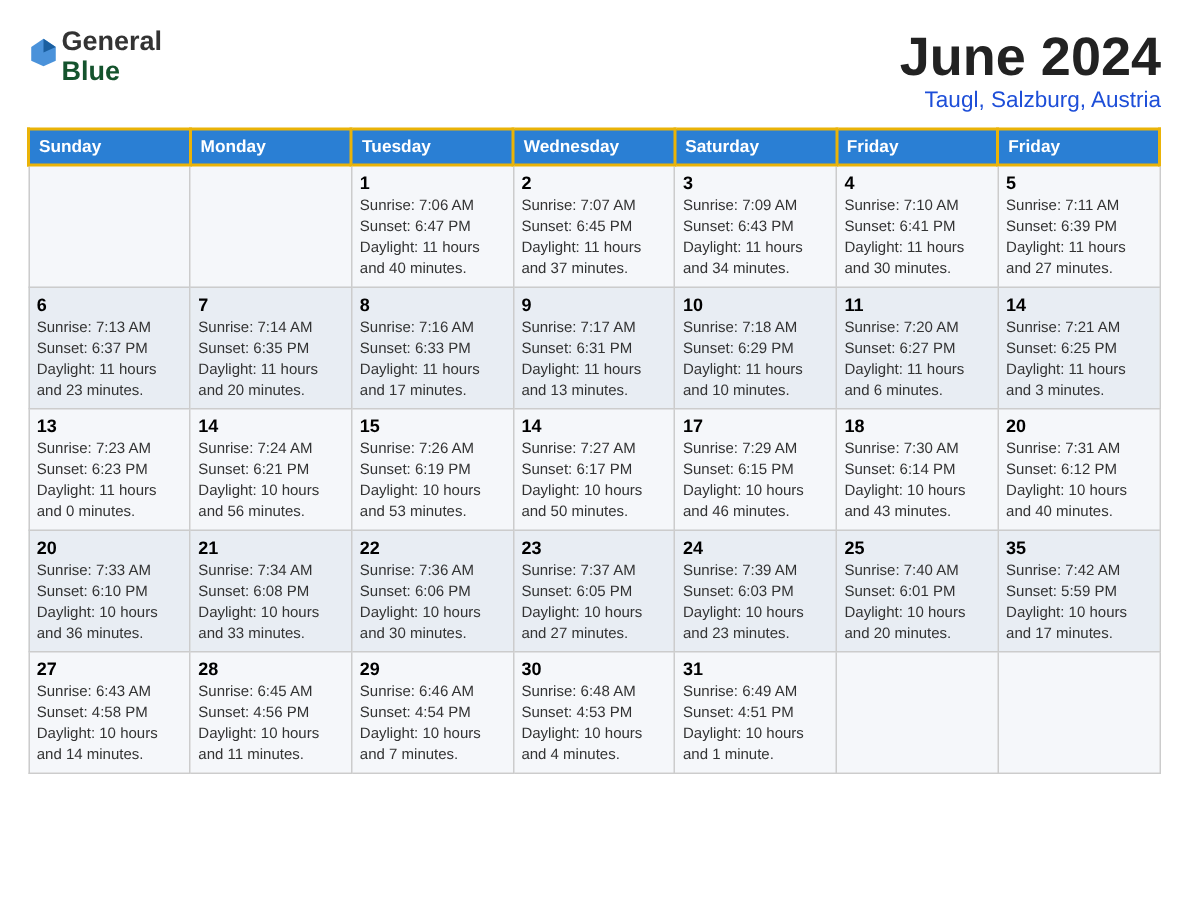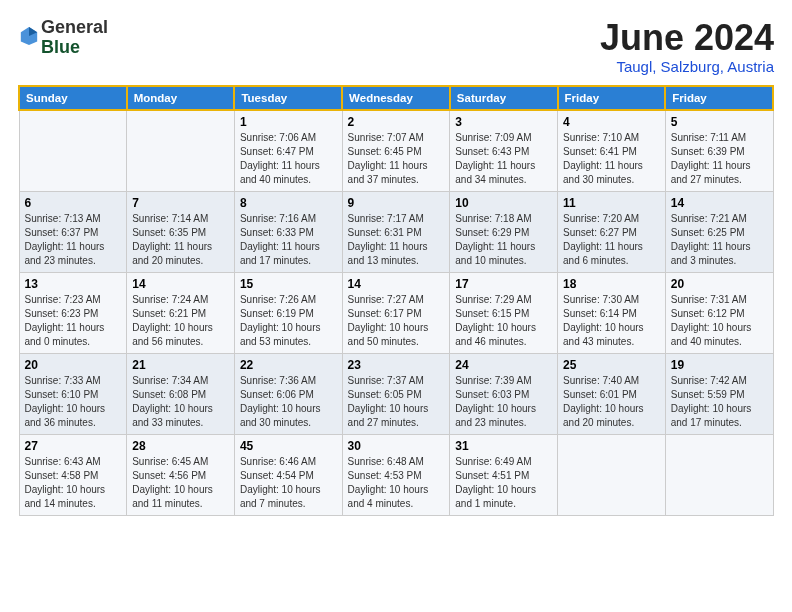--- a/index.html
+++ b/index.html
@@ -236,35 +236,35 @@
           </td>
           <td>
             <span class="day-num">24</span>
             <div class="day-info">Sunrise: 7:39 AM<br>Sunset: 6:03 PM<br>Daylight: 10 hours and 23 minutes.</div>
           </td>
           <td>
             <span class="day-num">25</span>
             <div class="day-info">Sunrise: 7:40 AM<br>Sunset: 6:01 PM<br>Daylight: 10 hours and 20 minutes.</div>
           </td>
           <td>
-            <span class="day-num">19</span>
+            <span class="day-num">35</span>
             <div class="day-info">Sunrise: 7:42 AM<br>Sunset: 5:59 PM<br>Daylight: 10 hours and 17 minutes.</div>
           </td>
         </tr>
         <tr>
           <td>
             <span class="day-num">27</span>
             <div class="day-info">Sunrise: 6:43 AM<br>Sunset: 4:58 PM<br>Daylight: 10 hours and 14 minutes.</div>
           </td>
           <td>
             <span class="day-num">28</span>
             <div class="day-info">Sunrise: 6:45 AM<br>Sunset: 4:56 PM<br>Daylight: 10 hours and 11 minutes.</div>
           </td>
           <td>
-            <span class="day-num">45</span>
+            <span class="day-num">29</span>
             <div class="day-info">Sunrise: 6:46 AM<br>Sunset: 4:54 PM<br>Daylight: 10 hours and 7 minutes.</div>
           </td>
           <td>
             <span class="day-num">30</span>
             <div class="day-info">Sunrise: 6:48 AM<br>Sunset: 4:53 PM<br>Daylight: 10 hours and 4 minutes.</div>
           </td>
           <td>
             <span class="day-num">31</span>
             <div class="day-info">Sunrise: 6:49 AM<br>Sunset: 4:51 PM<br>Daylight: 10 hours and 1 minute.</div>
           </td>

